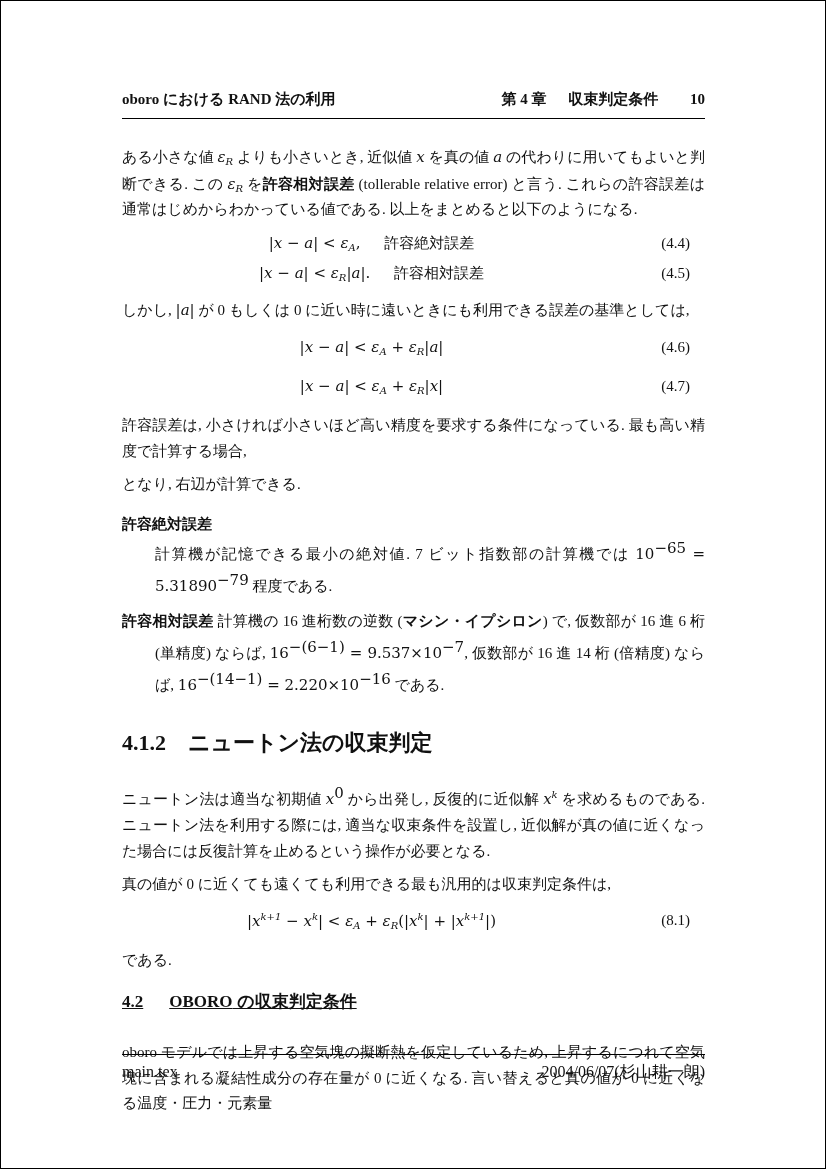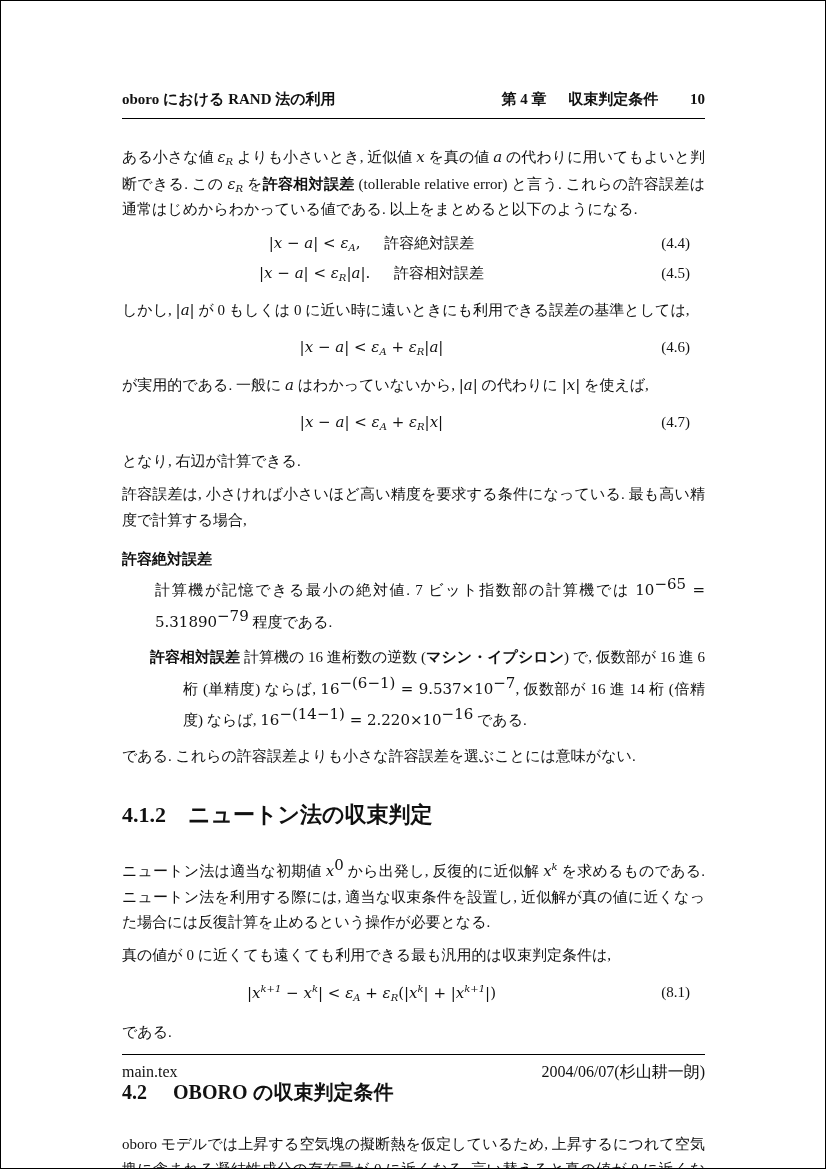--- a/index.html
+++ b/index.html
@@ -38,26 +38,26 @@
   .eq-group{margin:6px 0 10px;}
   .eq-row{position:relative;text-align:center;margin:2px 0;padding:1px 0;}
   .eq-row.standalone{margin:10px 0 12px;}
   .eq-center{display:inline-block;transform:translateX(-42px);}
   .eq-label{margin-left:20px;}
   .eq-num{position:absolute;right:15px;top:1px;}
   
   .dl{margin:13px 0 10px;}
   .dl-term{font-weight:bold;font-family:"Liberation Sans","DejaVu Sans",sans-serif;}
   .dl-body{margin-left:33px;text-align:justify;}
-  .dl-item2{margin-top:8px;padding-left:33px;text-indent:-33px;text-align:justify;margin-left:28px;}
+  .dl-item2{margin-top:8px;padding-left:33px;text-indent:-33px;text-align:justify;}
   
   .sec-sub{margin:30px 0 22px;font-size:22px;font-weight:bold;line-height:1.4;}
   .sec-sub .sec-num{font-family:"Liberation Serif","DejaVu Serif",serif;margin-right:22px;}
   .sec-sub .sec-title{font-family:"Liberation Sans","DejaVu Sans",sans-serif;}
-  .sec-main{margin:32px 0 26px;font-size:20px;font-weight:bold;line-height:1.4;}
+  .sec-main{margin:16px 0 26px;font-size:17px;font-weight:bold;line-height:1.4;text-decoration:underline;}
   .sec-main .sec-num{font-family:"Liberation Serif","DejaVu Serif",serif;margin-right:26px;}
   .sec-main .sec-title{font-family:"Liberation Sans","DejaVu Sans",sans-serif;}
   
   .page-footer{position:absolute;left:121px;right:120px;top:1053px;}
   .foot-rule{border-top:1.3px solid #000;}
   .foot-row{display:flex;justify-content:space-between;margin-top:3px;font-size:16px;}
 </style>
 </head>
 <body>
 
@@ -98,42 +98,40 @@
 
     <p class="para"><span class="tx">しかし, </span><span class="mr">|</span><span class="mi">a</span><span class="mr">|</span><span class="tx"> が 0 もしくは 0 に近い時に遠いときにも利用できる誤差の基準としては,</span></p>
 
     <div class="eq-row standalone">
       <span class="eq-center">
         <span class="eq-f"><span class="mr">|</span><span class="mi">x</span><span class="mr"> − </span><span class="mi">a</span><span class="mr">| &lt; </span><span class="mi">ε</span><span class="msub">A</span><span class="mr"> + </span><span class="mi">ε</span><span class="msub">R</span><span class="mr">|</span><span class="mi">a</span><span class="mr">|</span></span>
       </span>
       <span class="eq-num">(4.6)</span>
     </div>
 
-    <p class="para"><span class="tx">が実用的である. 一般に </span><span class="mi">a</span><span class="tx"> はわかっていないから, </span><span class="mr">|</span><span class="mi">a</span><span class="mr">|</span><span class="tx"> の代わりに </span><span class="mr">|</span><span class="mi">x</span><span class="mr">|</span><span class="tx"> を使えば,</span></p>
 
     <div class="eq-row standalone">
       <span class="eq-center">
         <span class="eq-f"><span class="mr">|</span><span class="mi">x</span><span class="mr"> − </span><span class="mi">a</span><span class="mr">| &lt; </span><span class="mi">ε</span><span class="msub">A</span><span class="mr"> + </span><span class="mi">ε</span><span class="msub">R</span><span class="mr">|</span><span class="mi">x</span><span class="mr">|</span></span>
       </span>
       <span class="eq-num">(4.7)</span>
     </div>
 
+    <p class="para"><span class="tx">許容誤差は, 小さければ小さいほど高い精度を要求する条件になっている. 最も高い精度で計算する場合,</span></p>
+
     <p class="para"><span class="tx">となり, 右辺が計算できる.</span></p>
-
-    <p class="para"><span class="tx">許容誤差は, 小さければ小さいほど高い精度を要求する条件になっている. 最も高い精度で計算する場合,</span></p>
 
     <div class="dl">
       <div class="dl-item">
         <div class="dl-term">許容絶対誤差</div>
         <div class="dl-body"><span class="tx">計算機が記憶できる最小の絶対値. 7 ビット指数部の計算機では </span><span class="mr">10</span><span class="msup">−65</span><span class="mr"> = 5.31890</span><span class="msup">−79</span><span class="tx"> 程度である.</span></div>
       </div>
       <div class="dl-item2"><span class="bd">許容相対誤差</span><span class="tx"> 計算機の 16 進桁数の逆数 (</span><span class="bd">マシン・イプシロン</span><span class="tx">) で, 仮数部が 16 進 6 桁 (単精度) ならば, </span><span class="mr">16</span><span class="msup">−(6−1)</span><span class="mr"> = 9.537×10</span><span class="msup">−7</span><span class="tx">, 仮数部が 16 進 14 桁 (倍精度) ならば, </span><span class="mr">16</span><span class="msup">−(14−1)</span><span class="mr"> = 2.220×10</span><span class="msup">−16</span><span class="tx"> である.</span></div>
     </div>
 
-    <p class="para"><span class="tx">である. これらの許容誤差よりも小さな許容誤差を選ぶことには意味がない.</span></p>
 
     <h3 class="sec-sub">
       <span class="sec-num">4.1.2</span><span class="sec-title">ニュートン法の収束判定</span>
     </h3>
 
     <p class="para"><span class="tx">ニュートン法は適当な初期値 </span><span class="mi">x</span><span class="msup">0</span><span class="tx"> から出発し, 反復的に近似解 </span><span class="mi">x</span><span class="msupi">k</span><span class="tx"> を求めるものである. ニュートン法を利用する際には, 適当な収束条件を設置し, 近似解が真の値に近くなった場合には反復計算を止めるという操作が必要となる.</span></p>
 
     <p class="para"><span class="tx">真の値が 0 に近くても遠くても利用できる最も汎用的は収束判定条件は,</span></p>
 
     <div class="eq-row standalone">

